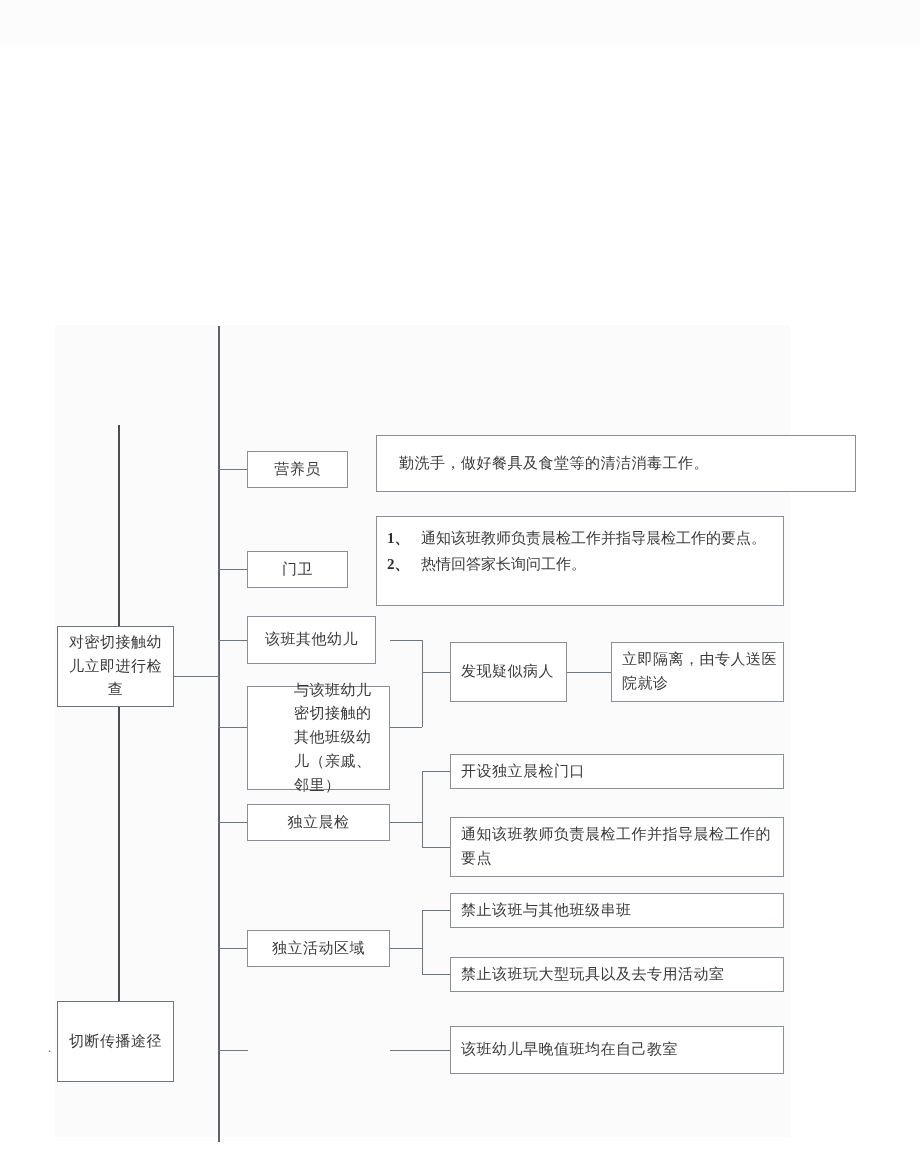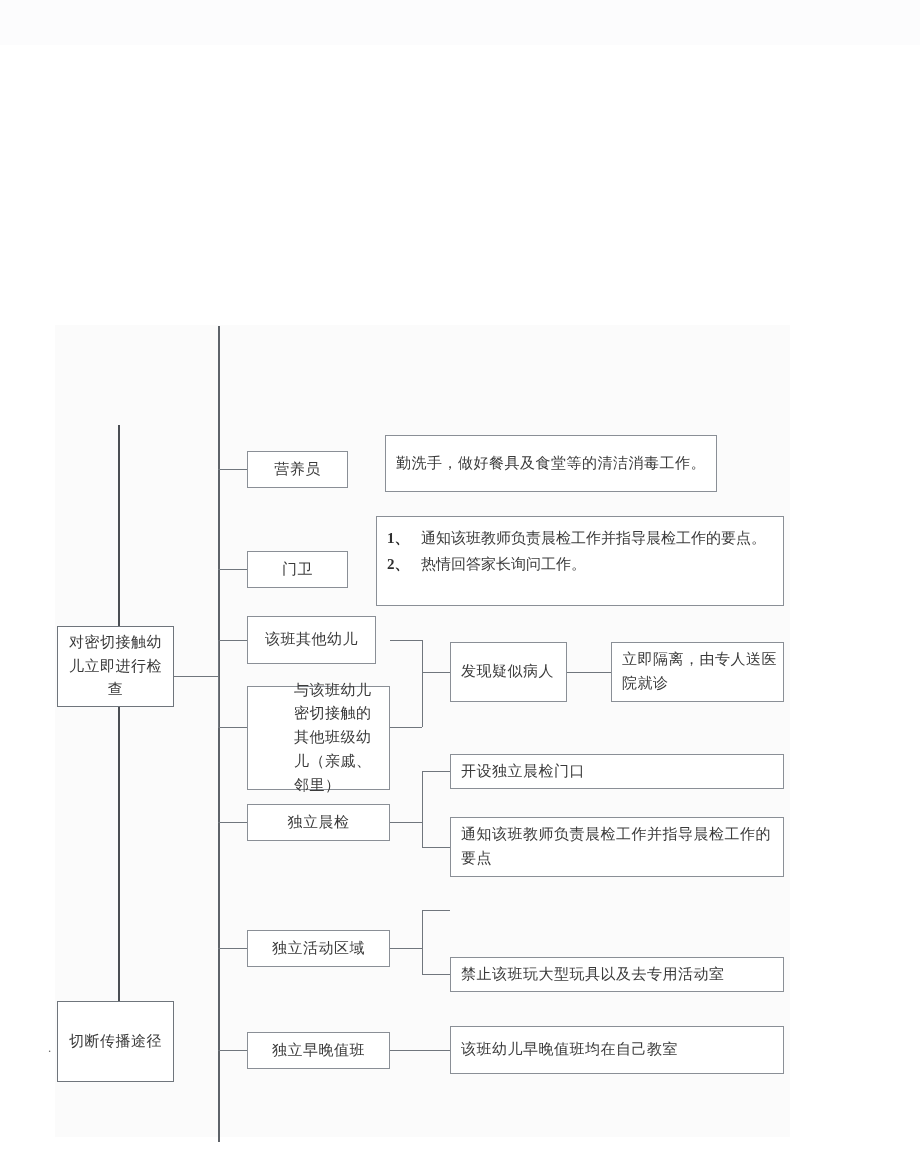--- a/index.html
+++ b/index.html
@@ -127,21 +127,21 @@
 
   <div class="box center heavy" style="left:57px; top:1001px; width:117px; height:81px;">
     <span class="txt">切断传播途径</span>
   </div>
   <div style="position:absolute; left:48px; top:1039px; width:20px; height:18px;
               color:#6b6b6b; font-size:13px; line-height:18px;">.</div>
 
   <div class="box center" style="left:247px; top:451px; width:101px; height:37px;">
     <span class="txt">营养员</span>
   </div>
-  <div class="box left" style="left:385px; top:435px; width:332px; height:57px;">
+  <div class="box left" style="left:376px; top:435px; width:480px; height:57px;padding-left:12px;">
     <span class="txt">勤洗手，做好餐具及食堂等的清洁消毒工作。</span>
   </div>
 
   <div class="box center" style="left:247px; top:551px; width:101px; height:37px;">
     <span class="txt">门卫</span>
   </div>
   <div class="olbox" style="left:376px; top:516px; width:408px; height:90px;">
     <div class="olrow">
       <span class="olnum">1、</span>
       <span class="oltext">通知该班教师负责晨检工作并指导晨检工作的要点。</span>
@@ -174,24 +174,24 @@
   <div class="box left" style="left:450px; top:754px; width:334px; height:35px;">
     <span class="txt">开设独立晨检门口</span>
   </div>
   <div class="box left" style="left:450px; top:817px; width:334px; height:60px;">
     <span class="txt">通知该班教师负责晨检工作并指导晨检工作的要点</span>
   </div>
 
   <div class="box center" style="left:247px; top:930px; width:143px; height:37px;">
     <span class="txt">独立活动区域</span>
   </div>
+  <div class="box left" style="left:450px; top:893px; width:334px; height:35px;">
+    <span class="txt">禁止该班与其他班级串班</span>
+  </div>
   <div class="box left" style="left:450px; top:957px; width:334px; height:35px;">
     <span class="txt">禁止该班玩大型玩具以及去专用活动室</span>
   </div>
 
-  <div class="box center" style="left:247px; top:1032px; width:143px; height:37px;">
-    <span class="txt">独立早晚值班</span>
-  </div>
   <div class="box left" style="left:450px; top:1026px; width:334px; height:48px;">
     <span class="txt">该班幼儿早晚值班均在自己教室</span>
   </div>
 
 </div>
 
 </body></html>

